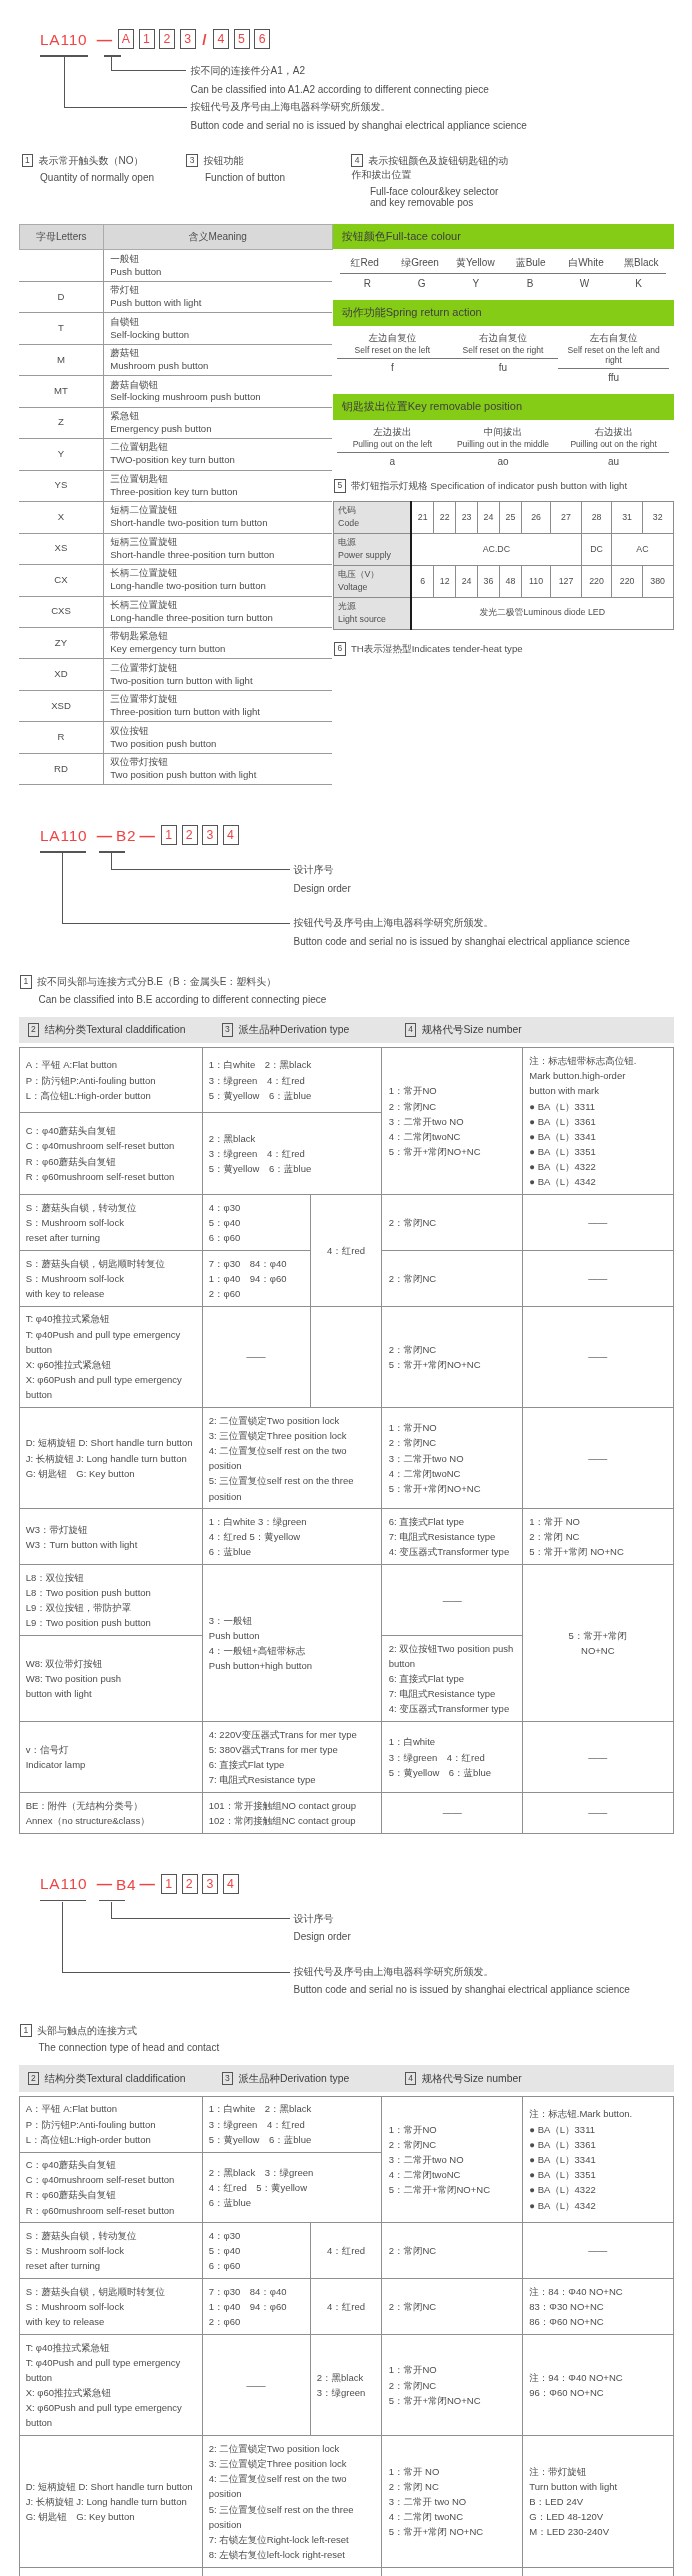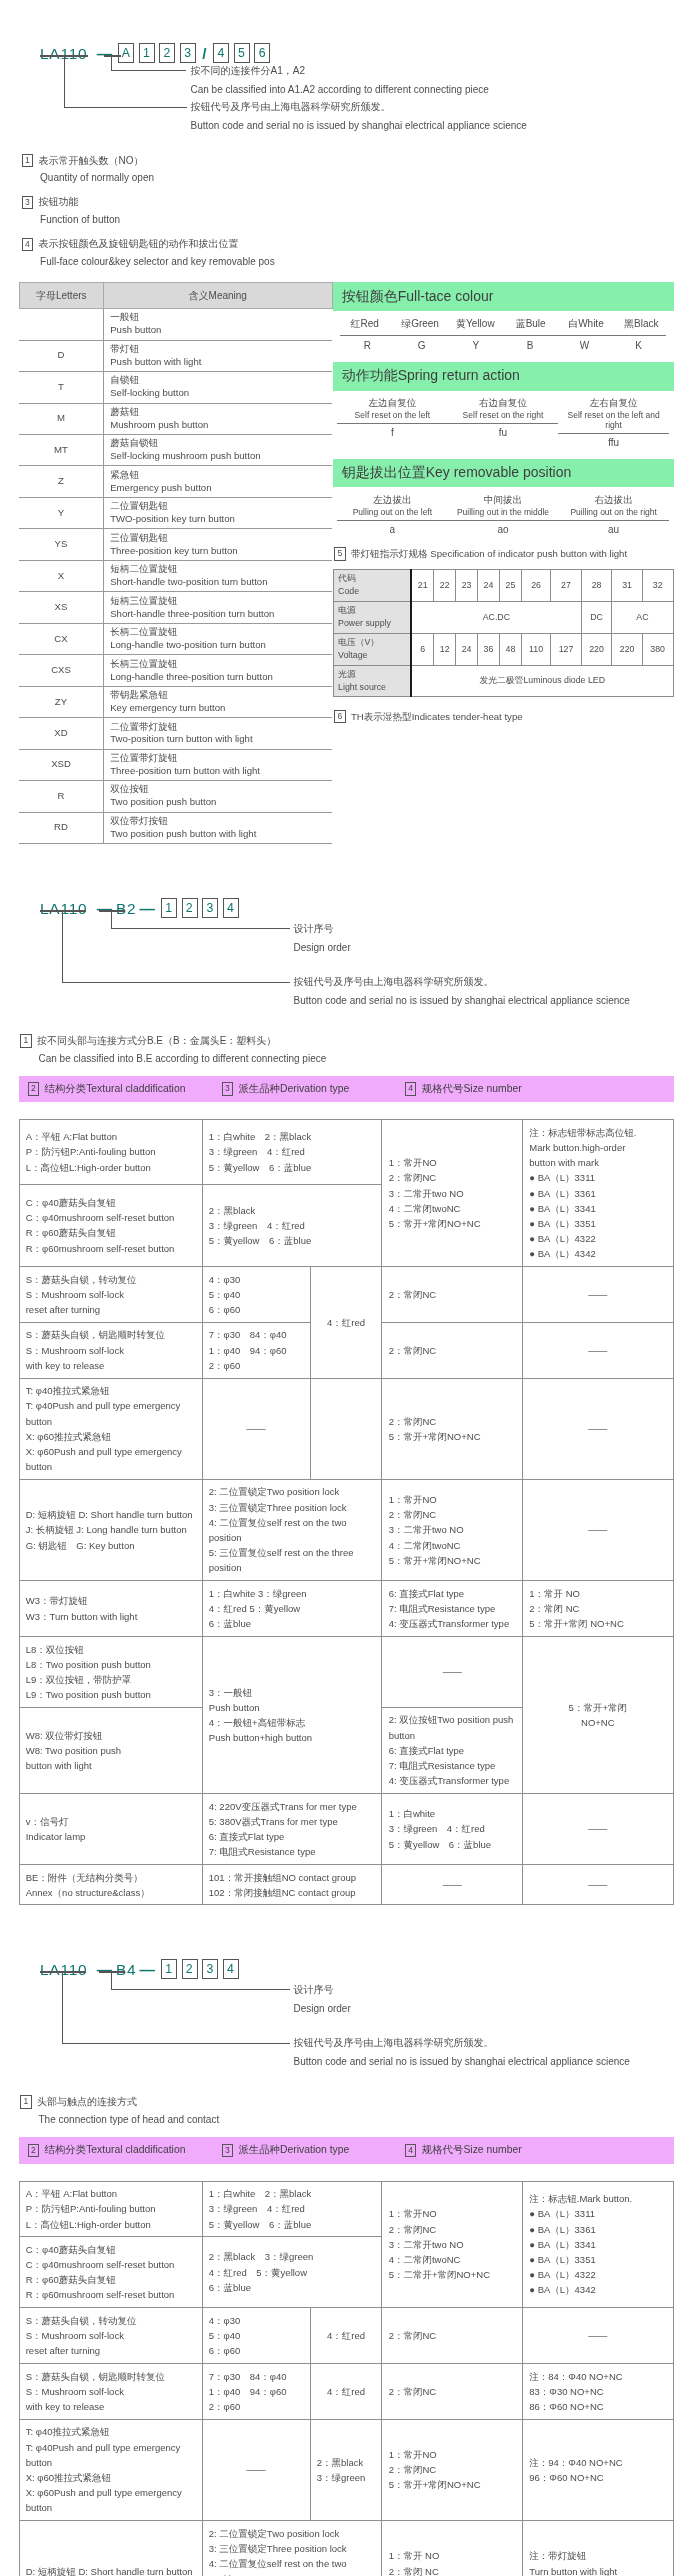--- a/index.html
+++ b/index.html
@@ -3,59 +3,59 @@
 <meta charset="utf-8">
 <style>
   *{box-sizing:border-box;margin:0;padding:0}
   body{width:692px;background:#fff;color:#4d4d4d;font-family:"Liberation Sans","DejaVu Sans",sans-serif;font-size:10px}
   .wrap{padding:0 18.5px 23px 18.5px}
   .pre{white-space:pre-line}
   
   .diagram{position:relative}
   .diagram-a{height:129px;margin-top:20px}
   .diagram-b{height:148px;margin-top:31px}
-  .model-line{position:absolute;left:21.5px;top:23px;font-size:15.4px;letter-spacing:0.8px;color:#0f766e}
+  .model-line{position:absolute;left:21.5px;top:9px;font-size:15.4px;letter-spacing:0.8px;color:#ef4444}
   .model{margin-right:6.2px}
   .mdash{margin:0 3.1px;font-weight:bold}
   .box{display:inline-block;min-width:16px;height:20px;line-height:18.5px;border:1.5px solid #555;text-align:center;font-size:12.3px;margin:0 2.3px;vertical-align:1.5px}
   .slash{margin:0 3.8px;font-weight:bold}
   .tbar{position:absolute;height:1.5px;background:#555}
   .leader{position:absolute;border-left:1.5px solid #555;border-bottom:1.5px solid #555}
   .ann{position:absolute;font-size:10px}
   .ann div{line-height:18.5px}
   
   .nbox{display:inline-block;min-width:11.5px;border:0.8px solid #555;text-align:center;font-size:8.5px;line-height:11.5px;margin-right:5.4px;vertical-align:0.8px}
-  .notes{display:grid;grid-template-columns:1fr;gap:12.3px 7.7px;margin:4.6px 0 15.4px 3.1px}
+  .notes{display:grid;grid-template-columns:1fr 1fr 1fr 1fr;gap:12.3px 7.7px;margin:4.6px 0 15.4px 3.1px}
   .note-en{margin:4.6px 0 0 18.5px}
   
   .cols{display:flex;align-items:flex-start}
   .lettercol{width:314px}
   .rightcol{flex:1}
   table{border-collapse:collapse}
   .letters{width:100%;font-size:9.6px}
   .letters th{background:#d9d9d9;border:0.8px solid #ababab;font-weight:normal;padding:5.4px 3.1px;font-size:10px}
   .letters td{border-bottom:0.8px solid #9a9a9a;padding:2.3px 6.2px;line-height:1.35}
   .letters td.letter{width:27%;text-align:center;border-right:0.8px solid #9a9a9a}
   
   .panel{margin-bottom:10.8px}
-  .panel-h{background:#86efac;color:#3f3f3f;padding:5.4px 9.2px;font-size:14px;margin-bottom:6.2px}
+  .panel-h{background:#84cc16;color:#3f3f3f;padding:5.4px 9.2px;font-size:11px;margin-bottom:6.2px}
   .prow{display:flex;margin:0 4.6px}
   .prow span,.scol{flex:1;text-align:center}
   .names span{font-size:10px}
   .codes-row{border-top:1.5px solid #777;margin:3.8px 7.7px 0 7.7px;padding-top:3.8px}
   .scol .zh{font-size:9.6px}
   .scol .en{font-size:8.5px}
   .scol .code{border-top:1.5px solid #777;margin-top:3.1px;padding-top:3.1px}
   .inline-note{margin:12.3px 0 7.7px 1.5px;font-size:9.6px}
   .inline-note .en{font-weight:normal}
   .lamp{width:100%;font-size:8.8px;margin-top:3.1px}
   .lamp td{border:0.8px solid #8c8c8c;text-align:center;padding:2.3px 0.8px}
   .lamp td.lbl{background:#e2e2e2;text-align:left;padding:2.3px 4.6px;width:78px;border-right:2.3px solid #1a1a1a;line-height:1.5}
   
-  .tstrip{display:flex;background:#f0abfc;color:#3f3f3f;padding:6.2px 0;font-size:10.4px;margin-bottom:17px}
+  .tstrip{display:flex;background:#e5e5e5;color:#3f3f3f;padding:6.2px 0;font-size:10.4px;margin-bottom:4px}
   .tstrip .seg1{width:31%;padding-left:9.2px}
   .tstrip .seg2{width:28%}
   .tstrip .seg3{flex:1}
   .big{width:100%;font-size:9.5px;table-layout:fixed}
   .big td{border:0.8px solid #8f8f8f;padding:4.6px 6.2px;vertical-align:middle;line-height:1.6}
   .big .ctr{text-align:center}
   .bignote{margin:10.8px 0 12.3px 1.5px}
 </style>
 </head>
 <body>

